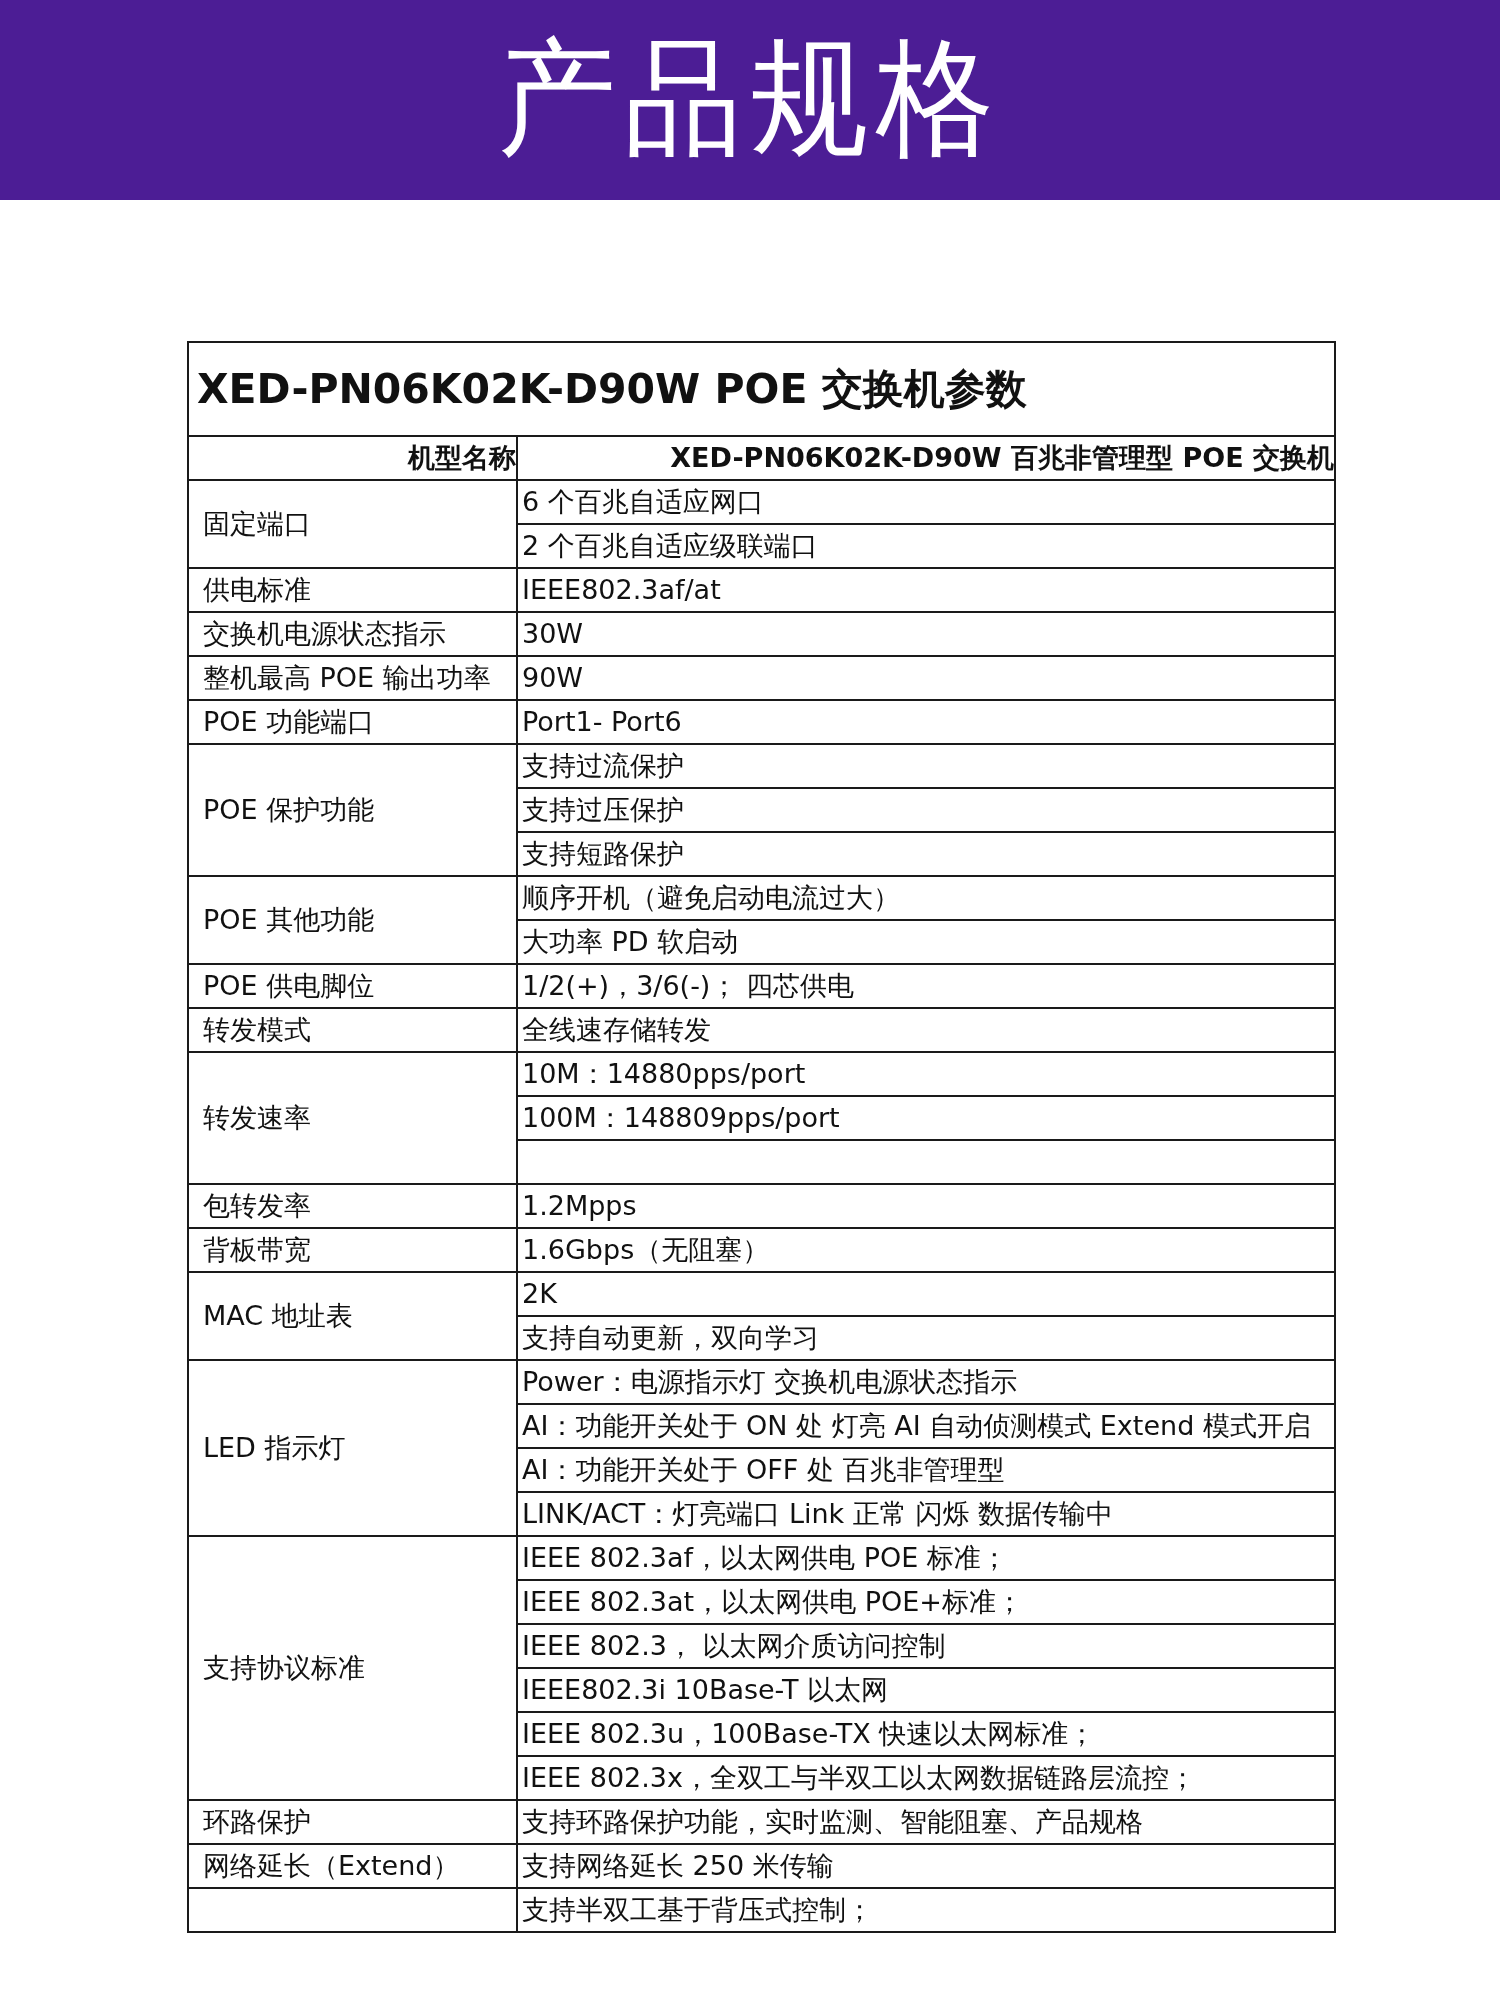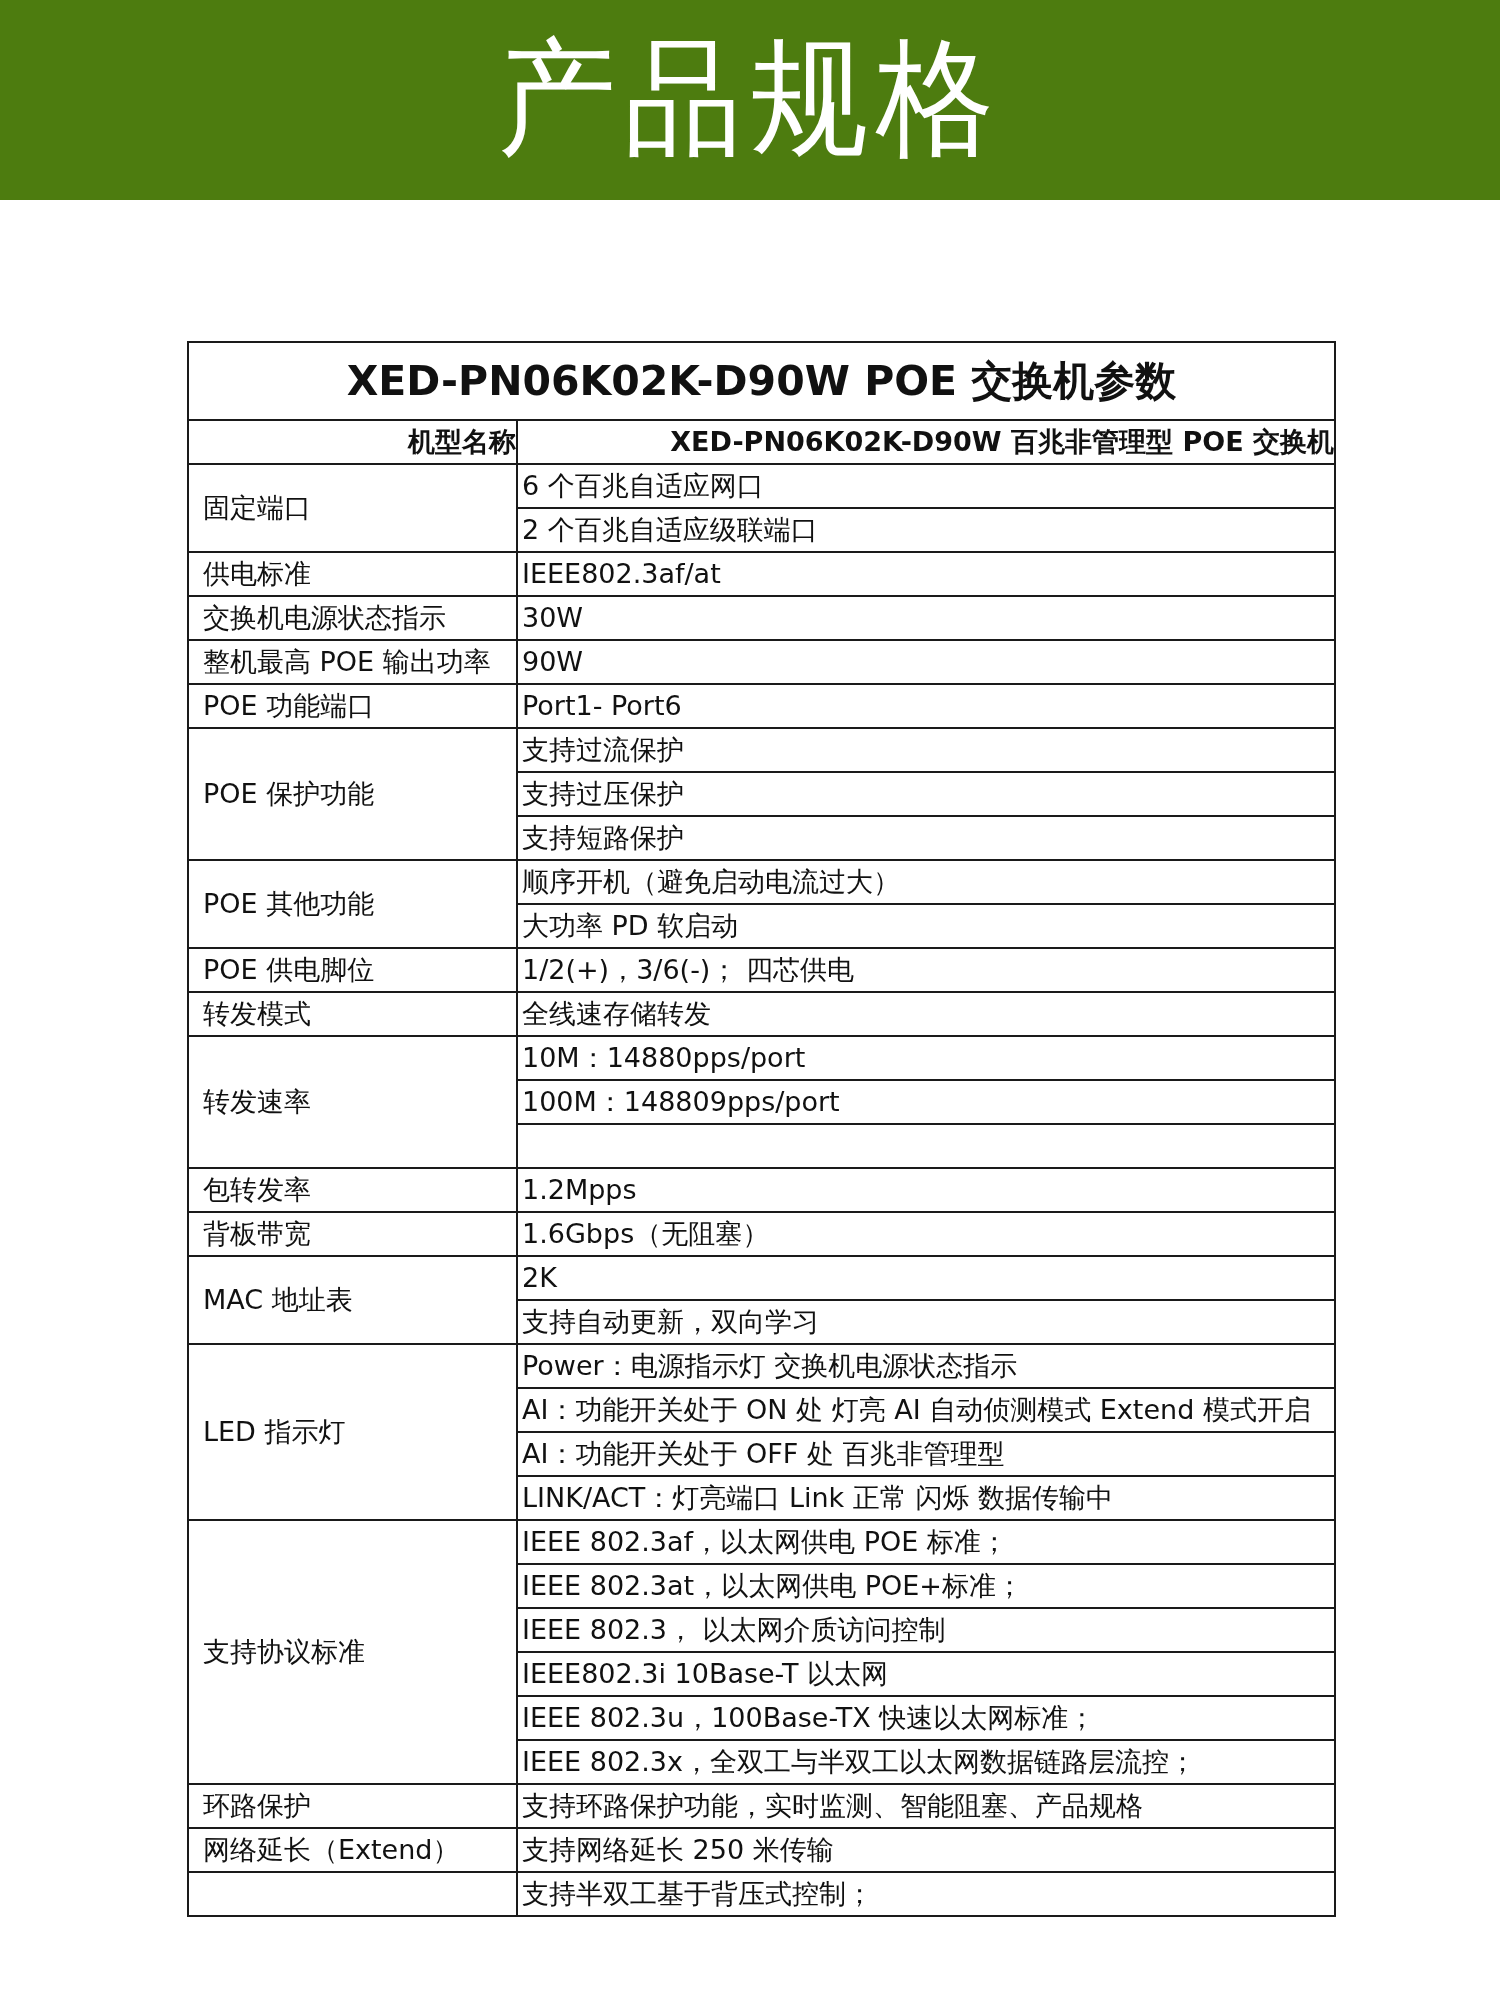--- a/index.html
+++ b/index.html
@@ -1,40 +1,40 @@
 <!DOCTYPE html>
 <html><head>
 <meta charset="utf-8">
 <style>
   html, body { margin:0; padding:0; }
   body {
     width:1500px; height:1999px; overflow:hidden; background:#ffffff;
     font-family:"DejaVu Sans","Liberation Sans",sans-serif; color:#111;
   }
   .banner {
-    position:absolute; left:0; top:0; width:1500px; height:200px; background:#4d7c0f;
+    position:absolute; left:0; top:0; width:1500px; height:200px; background:#4c1d95;
     display:flex; align-items:center; justify-content:center;
   }
   .banner-title {
     color:#fff; font-size:118px; font-weight:400; letter-spacing:8px;
     font-family:"DejaVu Sans",sans-serif; transform:scaleY(1.08);
   }
   .spec-table {
     position:absolute; left:187px; top:341px; width:1147px;
     border-collapse:collapse; table-layout:fixed;
   }
   .spec-table td {
     border:2.5px solid #1a1a1a; padding:0 0 0 14px; height:42px;
     font-size:27px; line-height:42px; white-space:nowrap; overflow:hidden;
     vertical-align:middle;
   }
   .spec-table td.val { padding-left:4px; }
   .title-cell {
-    height:76px !important; text-align:center; font-weight:bold;
-    font-size:41px !important; padding:0 !important;
+    height:76px !important; font-weight:bold;
+    font-size:41px !important; padding:8px !important;
   }
   .bold { font-weight:bold;text-align:right; }
   col.c1 { width:329px; }
   col.c2 { width:818px; }
 </style>
 </head>
 <body>
 
 <div class="banner">
   <div class="banner-title">产品规格</div>

